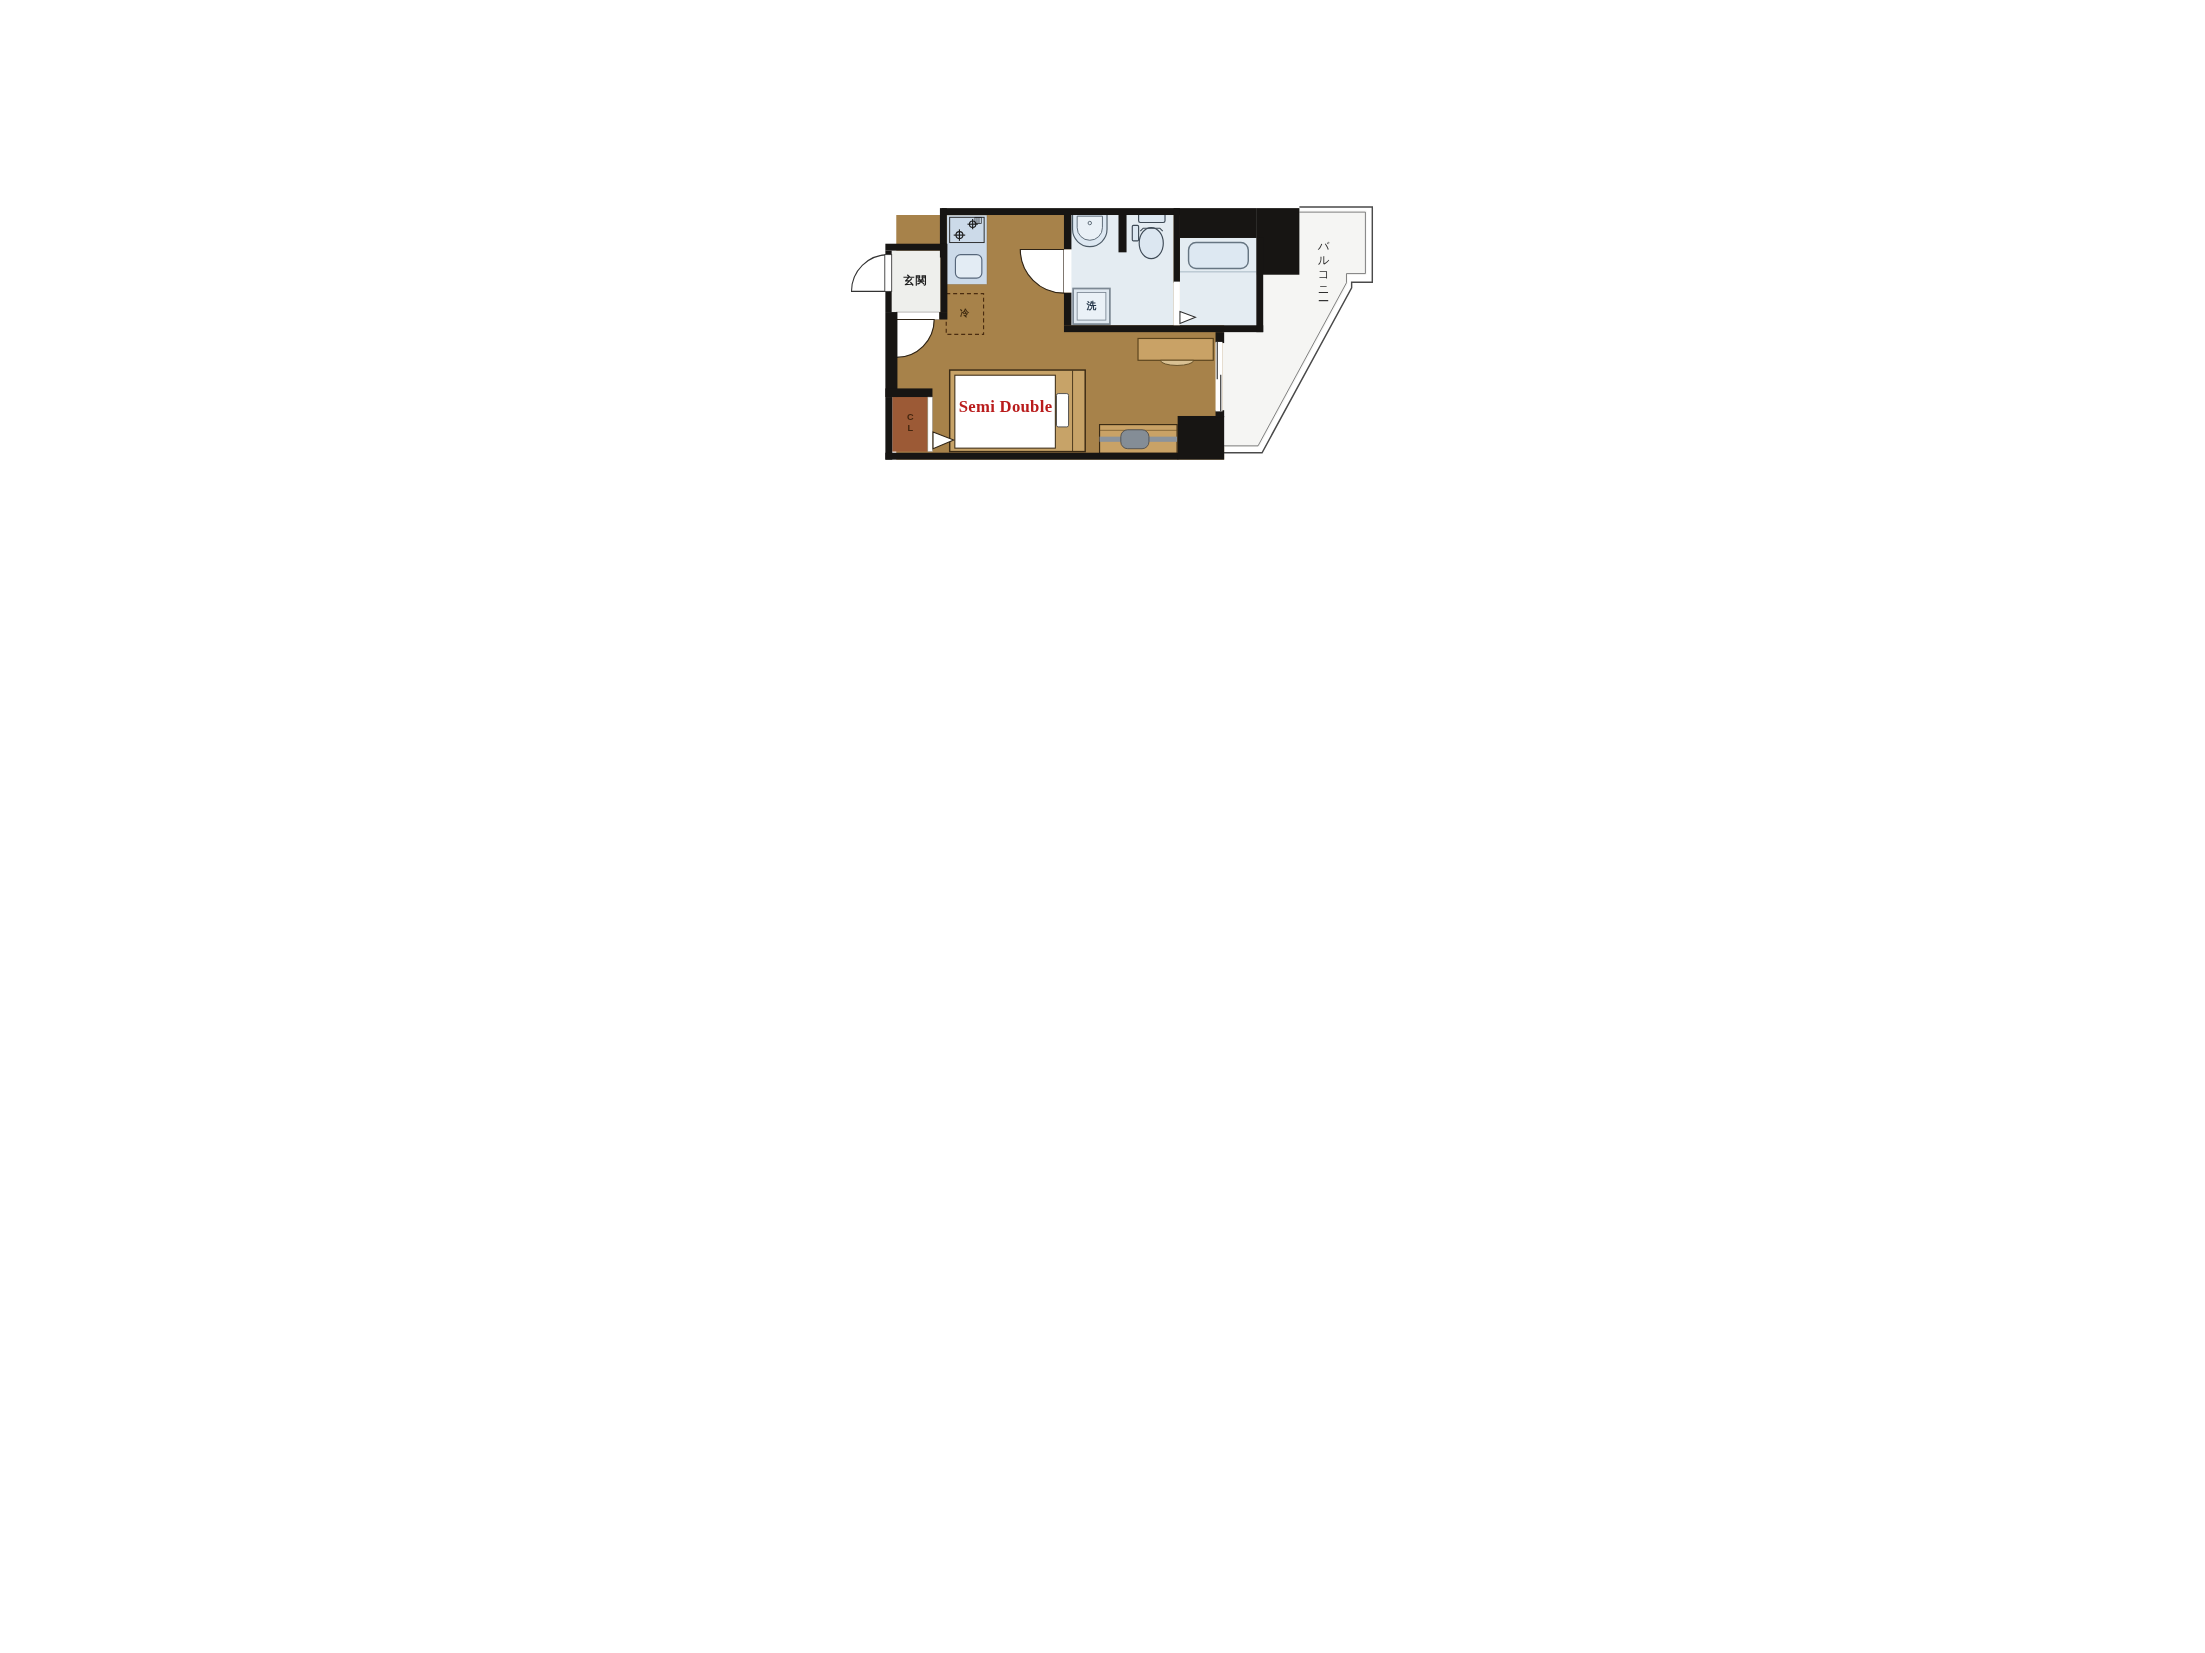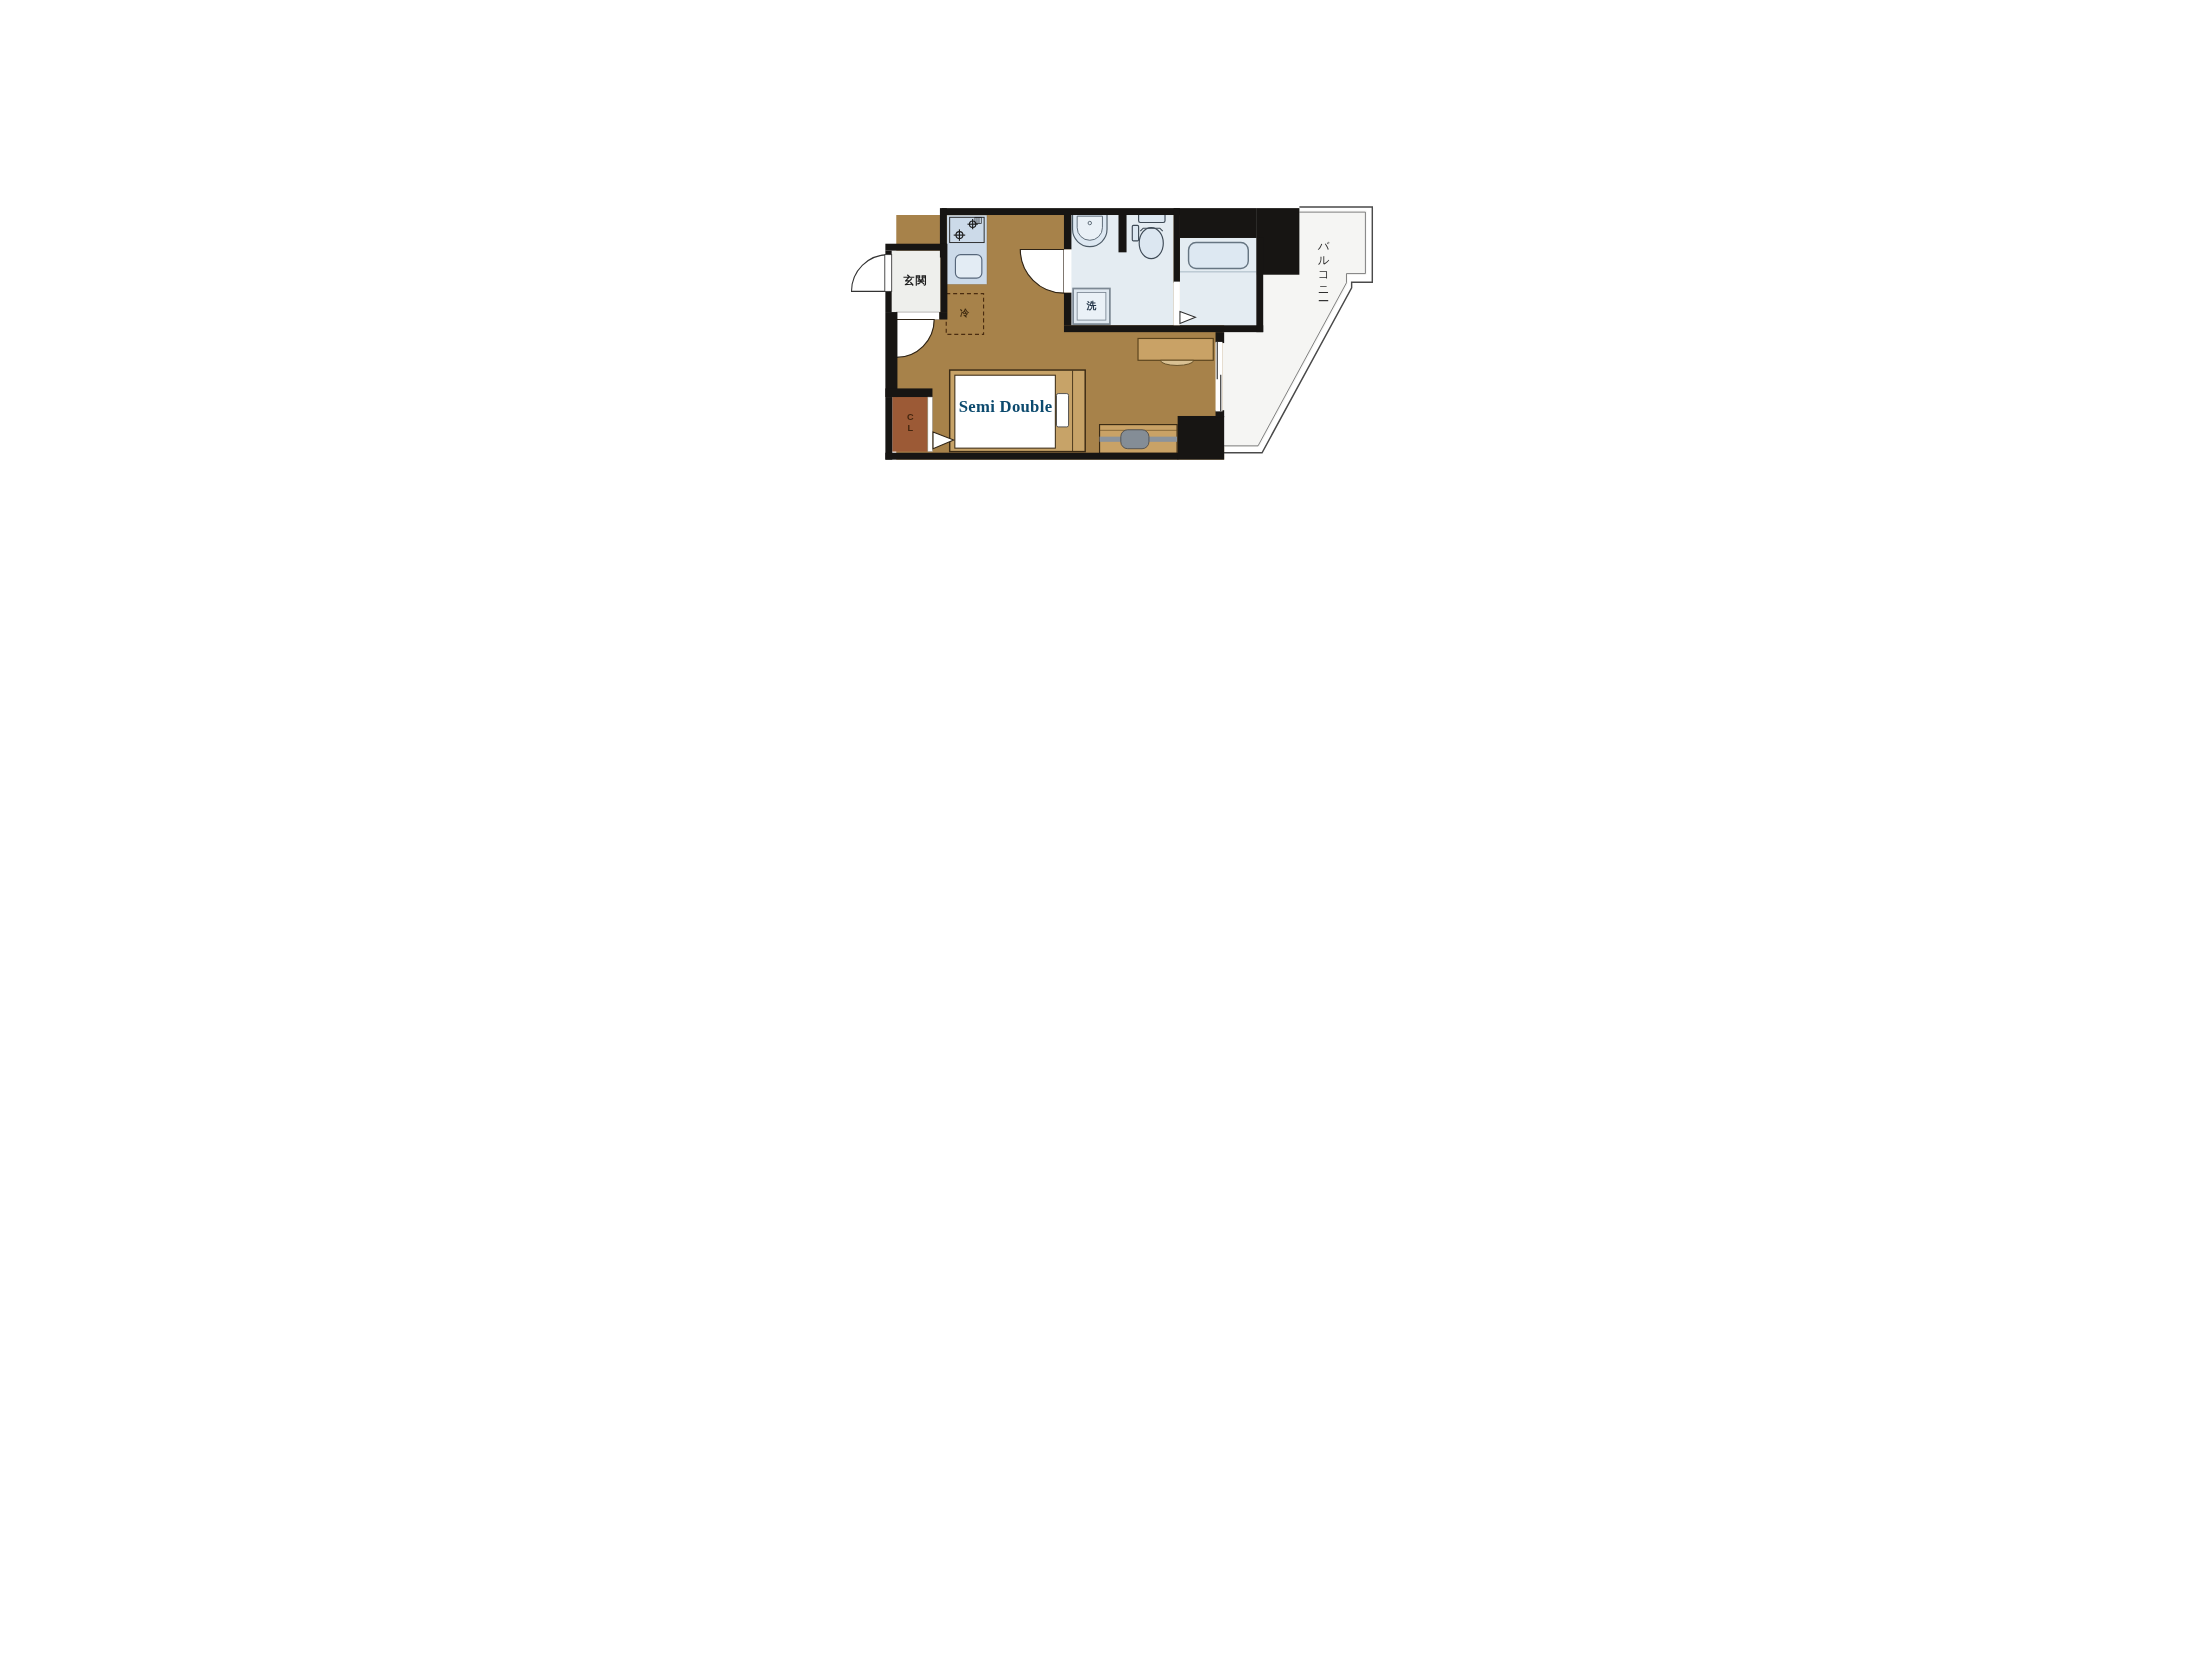--- a/index.html
+++ b/index.html
@@ -6,21 +6,21 @@
   body{font-family:"Liberation Sans",sans-serif;}
   #stage{position:relative;width:882px;height:662px;margin:0 auto;background:#ffffff;overflow:hidden;}
   #plan-svg{position:absolute;left:0;top:0;}
   .lbl{position:absolute;transform:translate(-50%,-50%);white-space:nowrap;color:#1a1a1a;
        font-family:"Liberation Sans",sans-serif;line-height:1.05;}
   .lbl-entrance{font-size:11px;font-weight:bold;letter-spacing:1.1px;}
   .lbl-fridge{font-size:9.2px;font-weight:bold;color:#3f2a10;}
   .lbl-washer{font-size:9.8px;font-weight:bold;color:#25374a;}
   .lbl-closet{font-size:9.2px;font-weight:bold;color:#43250e;
               writing-mode:vertical-rl;text-orientation:upright;letter-spacing:0.6px;}
-  .lbl-bed{font-size:16.7px;font-weight:bold;color:#0c4a6e;font-family:"Liberation Serif",serif;letter-spacing:0.3px;}
+  .lbl-bed{font-size:16.7px;font-weight:bold;color:#b91c1c;font-family:"Liberation Serif",serif;letter-spacing:0.3px;}
   .lbl-balcony{font-size:11.5px;color:#2e2e2e;writing-mode:vertical-rl;text-orientation:upright;letter-spacing:2.3px;}
 </style>
 </head>
 <body>
 
 <div id="stage">
   <svg id="plan-svg" width="882" height="662" viewBox="0 0 1536 1152">
 
     <rect x="408" y="374" width="571" height="426" fill="#a7824a"></rect>
 

